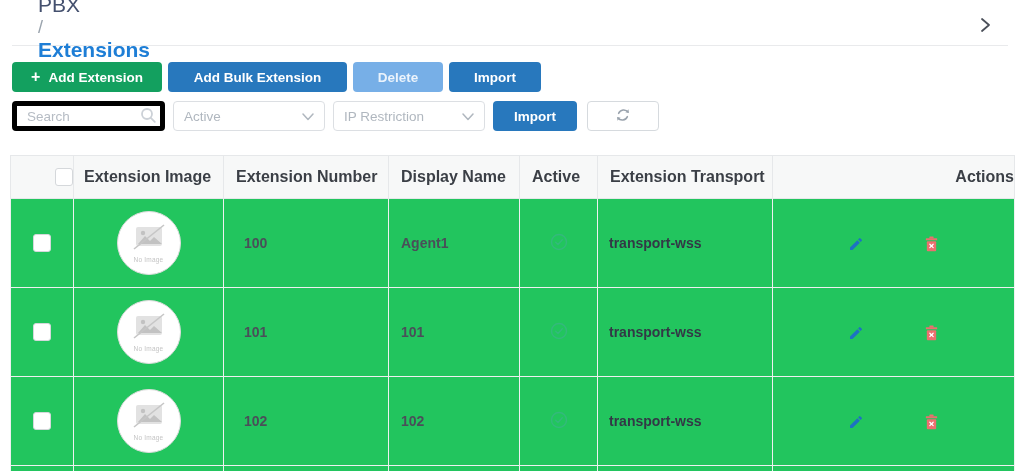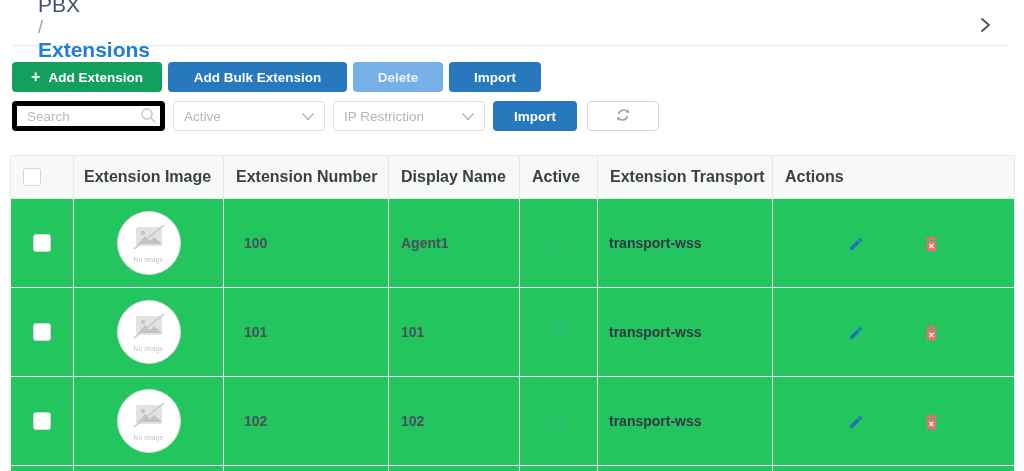--- a/index.html
+++ b/index.html
@@ -70,21 +70,21 @@
   .ext-table {
     margin: 24px 10px 0 10px; width: 1004px;
     border-collapse: collapse; table-layout: fixed;
     border: 1px solid #e6e8ea;
   }
   .ext-table th, .ext-table td { border: 1px solid #eef0f1; }
   .ext-table thead th {
     background: #f7f8f8; height: 43px; font-size: 16px; font-weight: 700;
     color: #3b3f46; text-align: left; padding-left: 12px; border-color: #e6e8ea;
   }
-  .ext-table thead th.c-center { text-align: left; padding-left: 12px; }
+  .ext-table thead th.c-center { text-align: right; padding-left: 12px; }
   .ext-table tbody td { height: 89px; background: #22c55e; font-size: 14px; }
   .col-check  { width: 63px;  text-align: center; }
   .col-img    { width: 150px; text-align: center; }
   .col-num    { width: 165px; padding-left: 20px; font-weight: 600; color: #4a4f59; }
   .col-name   { width: 131px; padding-left: 12px; font-weight: 600; color: #4a4f59; }
   .col-active { width: 78px;  text-align: center; }
   .col-trans  { width: 175px; padding-left: 11px; font-weight: 700; color: #333846; }
   .col-actions{ width: 242px; text-align: center; }
 
   .checkbox {

